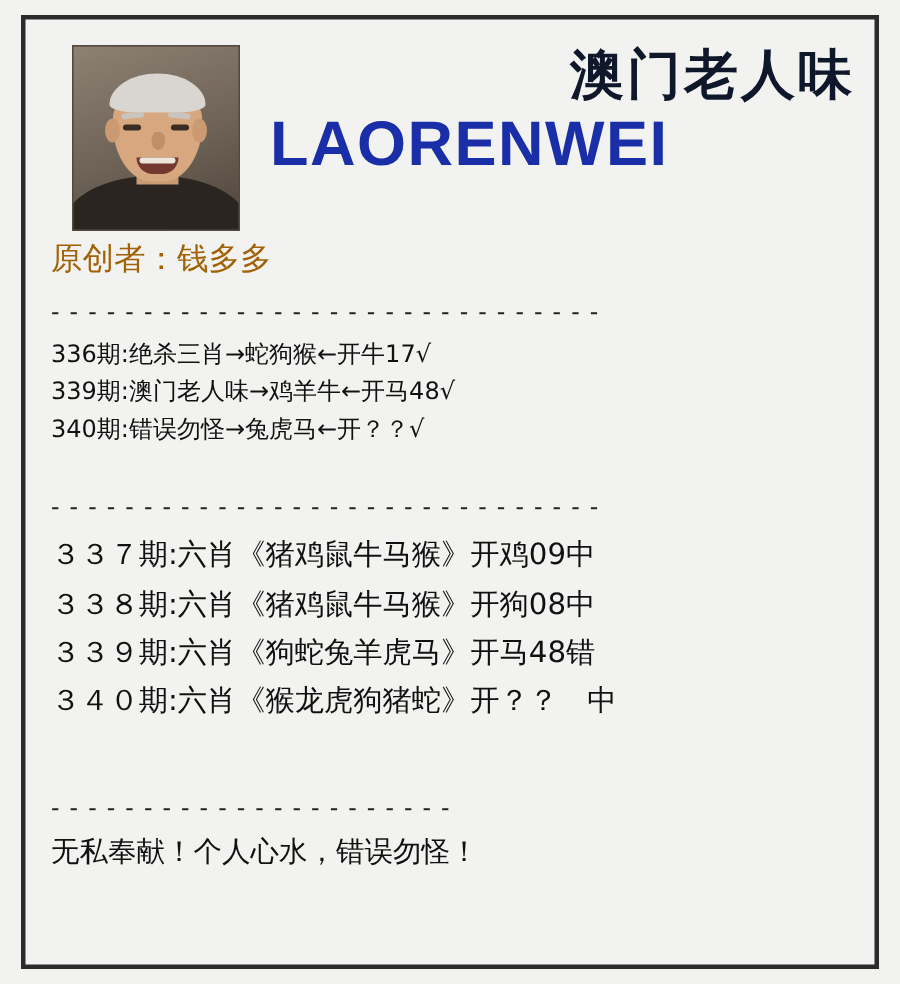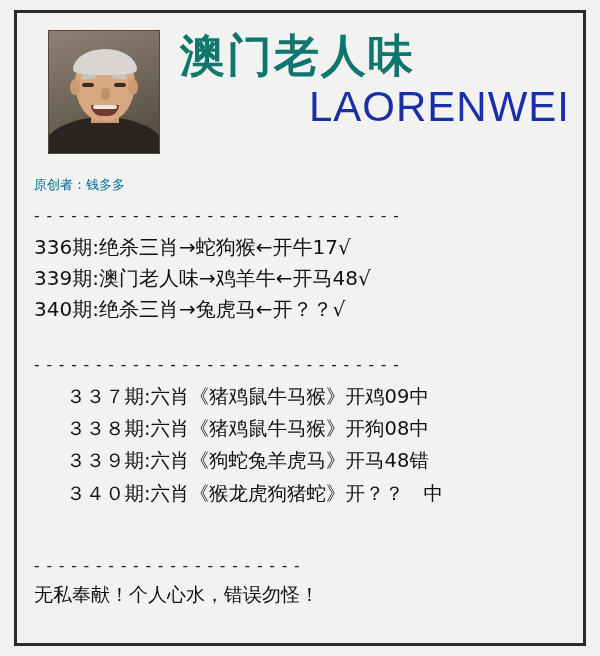--- a/index.html
+++ b/index.html
@@ -174,68 +174,67 @@
     background: #eee6dd;
     border-radius: 2px;
   }
 
   .titles {
     margin-left: 20px;
     flex: 1 1 auto;
     padding-top: 4px;
   }
   .title-cn {
-    color: #0f766e;
-    font-size: 45px;
+    color: #0f172a;
+    font-size: 36px;
     font-weight: bold;
     letter-spacing: 2px;
     line-height: 1.15;
-    text-align: left;
+    text-align: right;
     font-family: "DejaVu Sans", "Liberation Sans", sans-serif;
   }
   .title-en {
     color: #1a2ea8;
     font-size: 42px;
-    font-weight: normal;
+    font-weight: bold;
     letter-spacing: 1px;
     line-height: 1.2;
-    text-align: right;
+    text-align: left;
     font-family: "Liberation Sans", sans-serif;
   }
 
   .author {
-    margin-top: 20px;
+    margin-top: 2px;
     margin-left: 4px;
-    font-size: 13px;
-    color: #0369a1;
+    font-size: 21px;
+    color: #a16207;
   }
 
   .divider {
     margin: 12px 0 6px 4px;
     font-size: 17px;
     letter-spacing: 1px;
     color: #222;
     white-space: nowrap;
     overflow: hidden;
     font-family: "Liberation Sans", sans-serif;
   }
 
   .lines {
     margin-left: 4px;
   }
   .line {
-    font-size: 20px;
+    font-size: 16px;
     color: #111;
     line-height: 1.55;
     white-space: nowrap;
   }
   .block-two .line {
     font-size: 19.5px;
     line-height: 1.65;
-    margin-left: 32px;
   }
 
   .footer-note {
     margin-left: 4px;
     margin-top: 6px;
     font-size: 19px;
     color: #111;
   }
   .spacer-md { height: 18px; }
   .spacer-lg { height: 34px; }
@@ -279,21 +278,21 @@
     </div>
   </div>
 
   <div class="author">原创者：钱多多</div>
 
   <div class="divider">- - - - - - - - - - - - - - - - - - - - - - - - - - - - - -</div>
 
   <div class="lines block-one">
     <div class="line">336期:绝杀三肖→蛇狗猴←开牛17√</div>
     <div class="line">339期:澳门老人味→鸡羊牛←开马48√</div>
-    <div class="line">340期:绝杀三肖→兔虎马←开？？√</div>
+    <div class="line">340期:错误勿怪→兔虎马←开？？√</div>
   </div>
 
   <div class="spacer-md"></div>
 
   <div class="divider">- - - - - - - - - - - - - - - - - - - - - - - - - - - - - -</div>
 
   <div class="lines block-two">
     <div class="line">３３７期:六肖《猪鸡鼠牛马猴》开鸡09中</div>
     <div class="line">３３８期:六肖《猪鸡鼠牛马猴》开狗08中</div>
     <div class="line">３３９期:六肖《狗蛇兔羊虎马》开马48错</div>

